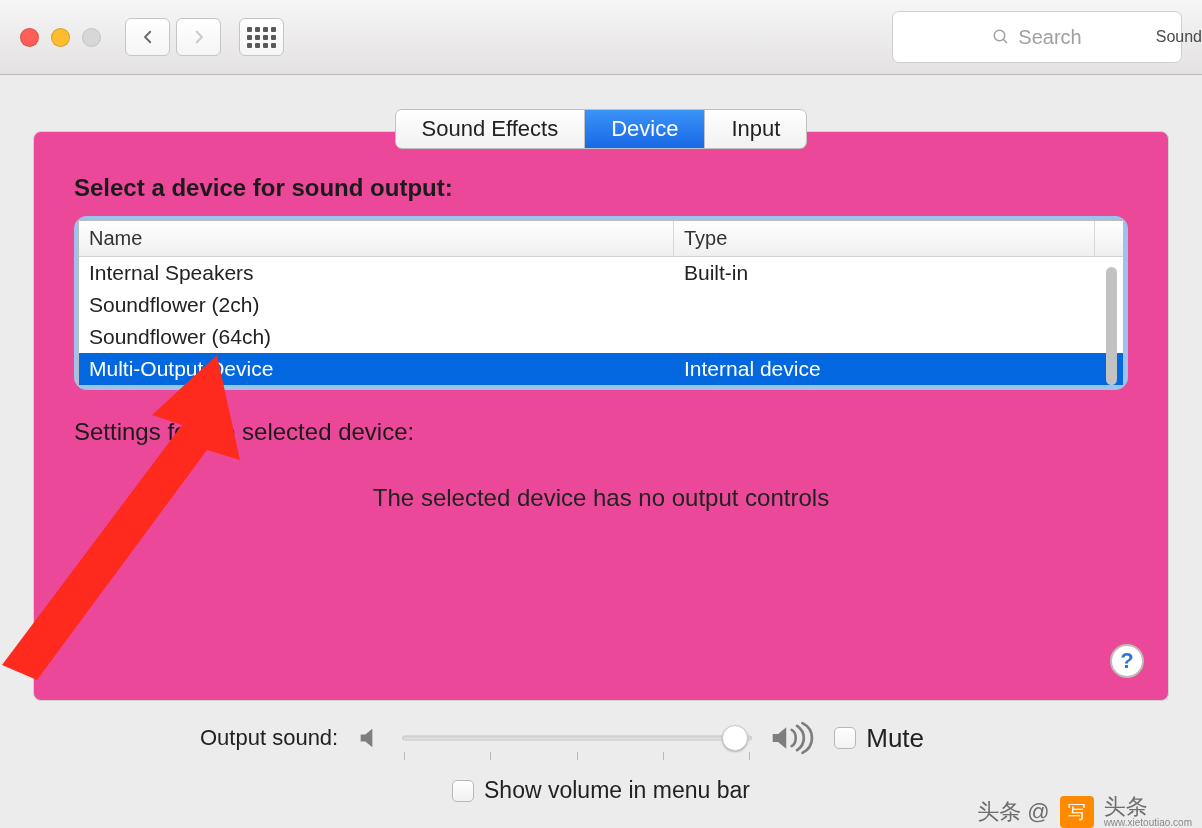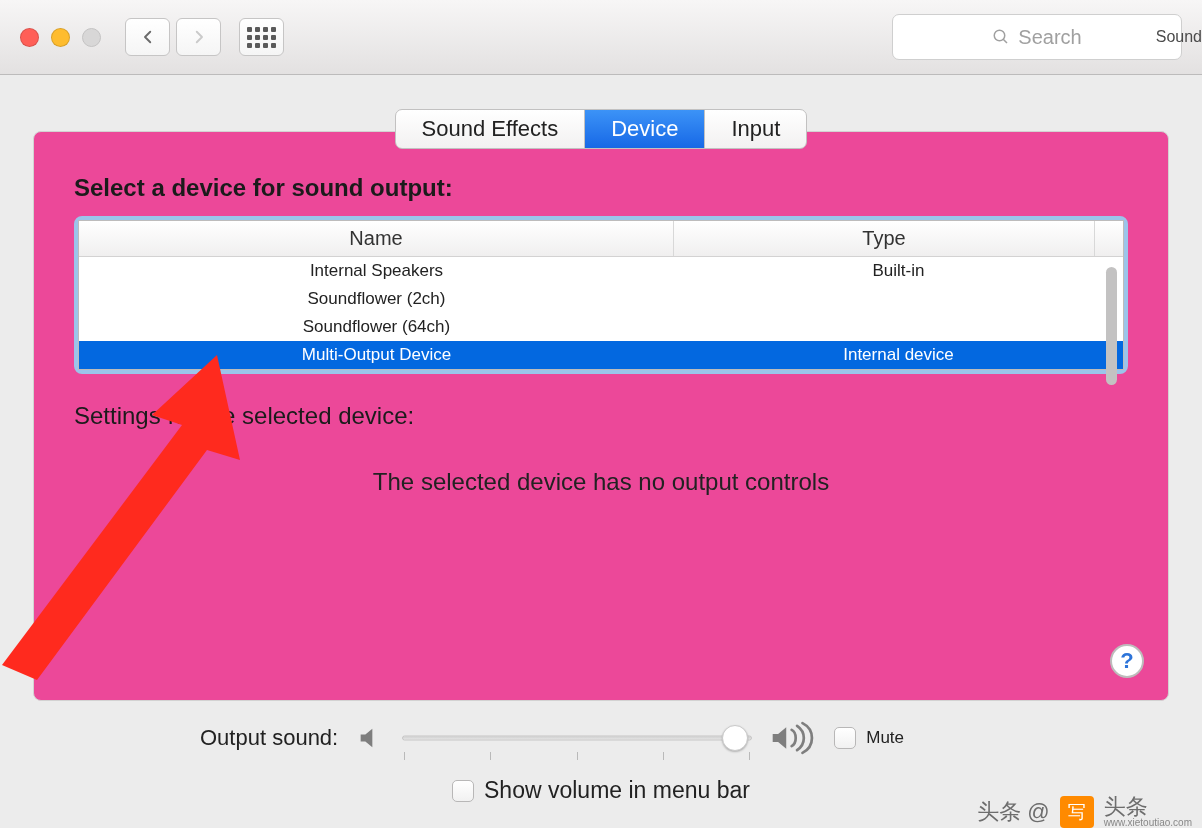--- a/index.html
+++ b/index.html
@@ -31,21 +31,21 @@
   font-size: 22px;
   cursor: pointer;
 }
 .nav-btn.disabled { color: #c9c9c9; }
 .grid-btn { margin-left: 12px; }
 .grid-btn .gridicon { display: grid; grid-template-columns: repeat(4,5px); grid-template-rows: repeat(3,5px); gap: 3px; }
 .grid-btn .gridicon span { width:5px; height:5px; background:#5a5a5a; border-radius:1px; }
 .title { position:absolute; left:0; right:0; text-align:right; font-size:16px; color:#4b4b4b; pointer-events:none; }
 .search {
   margin-left:auto;
-  width: 290px; height: 46px;
+  width: 290px; height: 52px;
   background:#fff; border:1px solid #cfcfcf; border-radius:7px;
   display:flex; align-items:center; justify-content:center; gap:8px;
   color:#a0a0a0; font-size:20px;
 }
 .search svg { width:18px; height:18px; fill:none; stroke:#a0a0a0; stroke-width:2; }
 
 
 .tabs { display:flex; justify-content:center; margin-top:34px; position:relative; z-index:2; }
 .tabs .seg {
   display:flex;
@@ -69,40 +69,39 @@
   border:1px solid #d3d2d2;
   border-radius:8px;
   padding: 42px 40px 30px 40px;
   position:relative;
   height: 570px;
 }
 .section-title { font-weight:700; font-size:24px; color:#1b1b1b; margin-bottom:14px; }
 
 .table-wrap {
   border:4px solid #9cc4ea;
-  border-radius:8px;
-  text-align:center;
+  border-radius:13px;
 }
 .table-inner {
   border:1px solid #bdbcbc;
   background:#fff;
   position:relative;
 }
 .table-head {
   display:flex;
   background:linear-gradient(#ffffff,#f0efef);
   border-bottom:1px solid #d3d2d2;
   font-size:20px; color:#333;
 }
 .table-head .hcell { padding:6px 10px; }
 .hcell.name { flex:0 0 595px; border-right:1px solid #d8d8d8; }
 .hcell.type { flex:1; border-right:1px solid #d8d8d8; }
 .hcell.spacer { flex:0 0 28px; }
 .rows { position:relative; }
-.row { display:flex; font-size:17px; color:#222; }
+.row { display:flex; font-size:21px; color:#222; }
 .row .cell { padding:4px 10px; }
 .row .cell.name { flex:0 0 595px; }
 .row .cell.type { flex:1; }
 .row.selected { background:#0368e0; color:#fff; }
 .scrollbar {
   position:absolute; right:6px; top:46px; width:11px; height:118px;
   background:#c3c2c2; border-radius:6px;
 }
 
 .settings-title { font-size:24px; color:#1b1b1b; margin-top:28px; }
@@ -123,21 +122,21 @@
 .vol-label { font-size:22px; color:#222; margin-left:140px; }
 .speaker-low, .speaker-high { display:flex; align-items:center; color:#7e7e7e; }
 .slider {
   position:relative; width:350px; height:28px;
 }
 .slider .track { position:absolute; top:50%; left:0; right:0; height:5px; transform:translateY(-50%); background:linear-gradient(#cfcfcf,#e6e6e6); border-radius:3px; border:1px solid #c6c5c5; }
 .slider .ticks { position:absolute; bottom:-8px; left:0; right:0; display:flex; justify-content:space-between; padding:0 2px; }
 .slider .ticks span { width:1px; height:8px; background:#b9b9b9; }
 .slider .thumb { position:absolute; top:50%; transform:translate(-50%,-50%); width:26px; height:26px; background:#fff; border:1px solid #c9c9c9; border-radius:50%; box-shadow:0 1px 2px rgba(0,0,0,0.25); }
 .checkbox { width:22px; height:22px; border:1px solid #b8b7b7; border-radius:5px; background:linear-gradient(#fff,#f1f1f1); display:inline-block; }
-.mute-row { display:flex; align-items:center; gap:10px; font-size:17px; color:#222; }
+.mute-row { display:flex; align-items:center; gap:10px; font-size:26px; color:#222; }
 .menu-row { display:flex; align-items:center; justify-content:center; gap:10px; margin-top:22px; font-size:23px; color:#222; }
 
 
 .arrow-svg { position:absolute; left:-18px; top:350px; width:290px; height:330px; pointer-events:none; }
 
 
 .watermark { position:absolute; right:10px; bottom:0; display:flex; align-items:center; gap:10px; font-size:22px; color:#6d6d6d; }
 .watermark .logo { background:#ff8a00; color:#fff; padding:4px 8px; border-radius:4px; font-size:18px; }
 .watermark .wm-text { display:flex; flex-direction:column; line-height:1; }
 .watermark .sub { font-size:10px; color:#888; }

